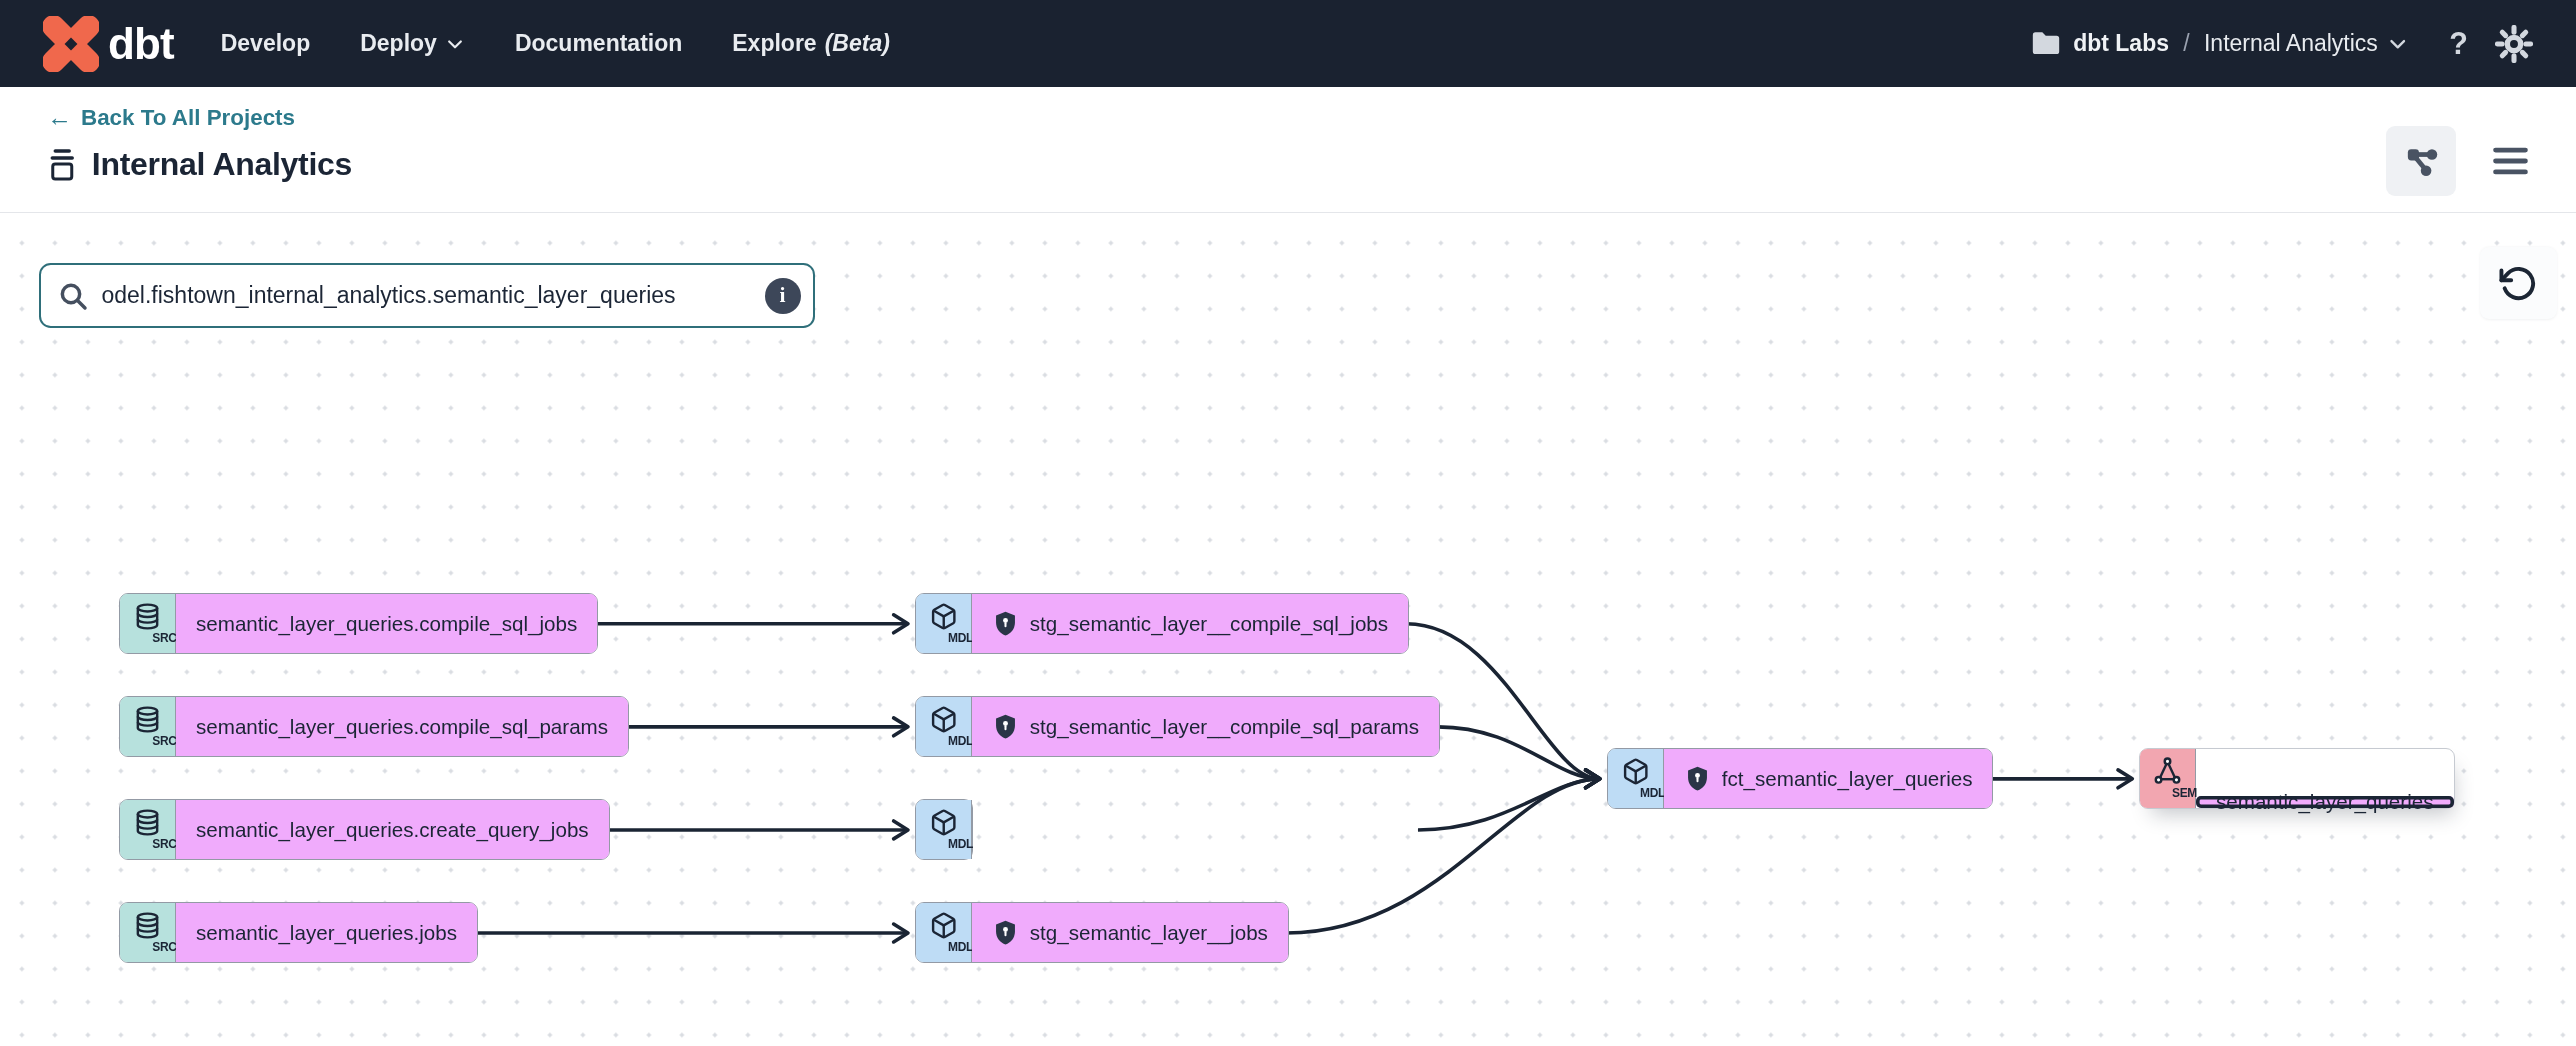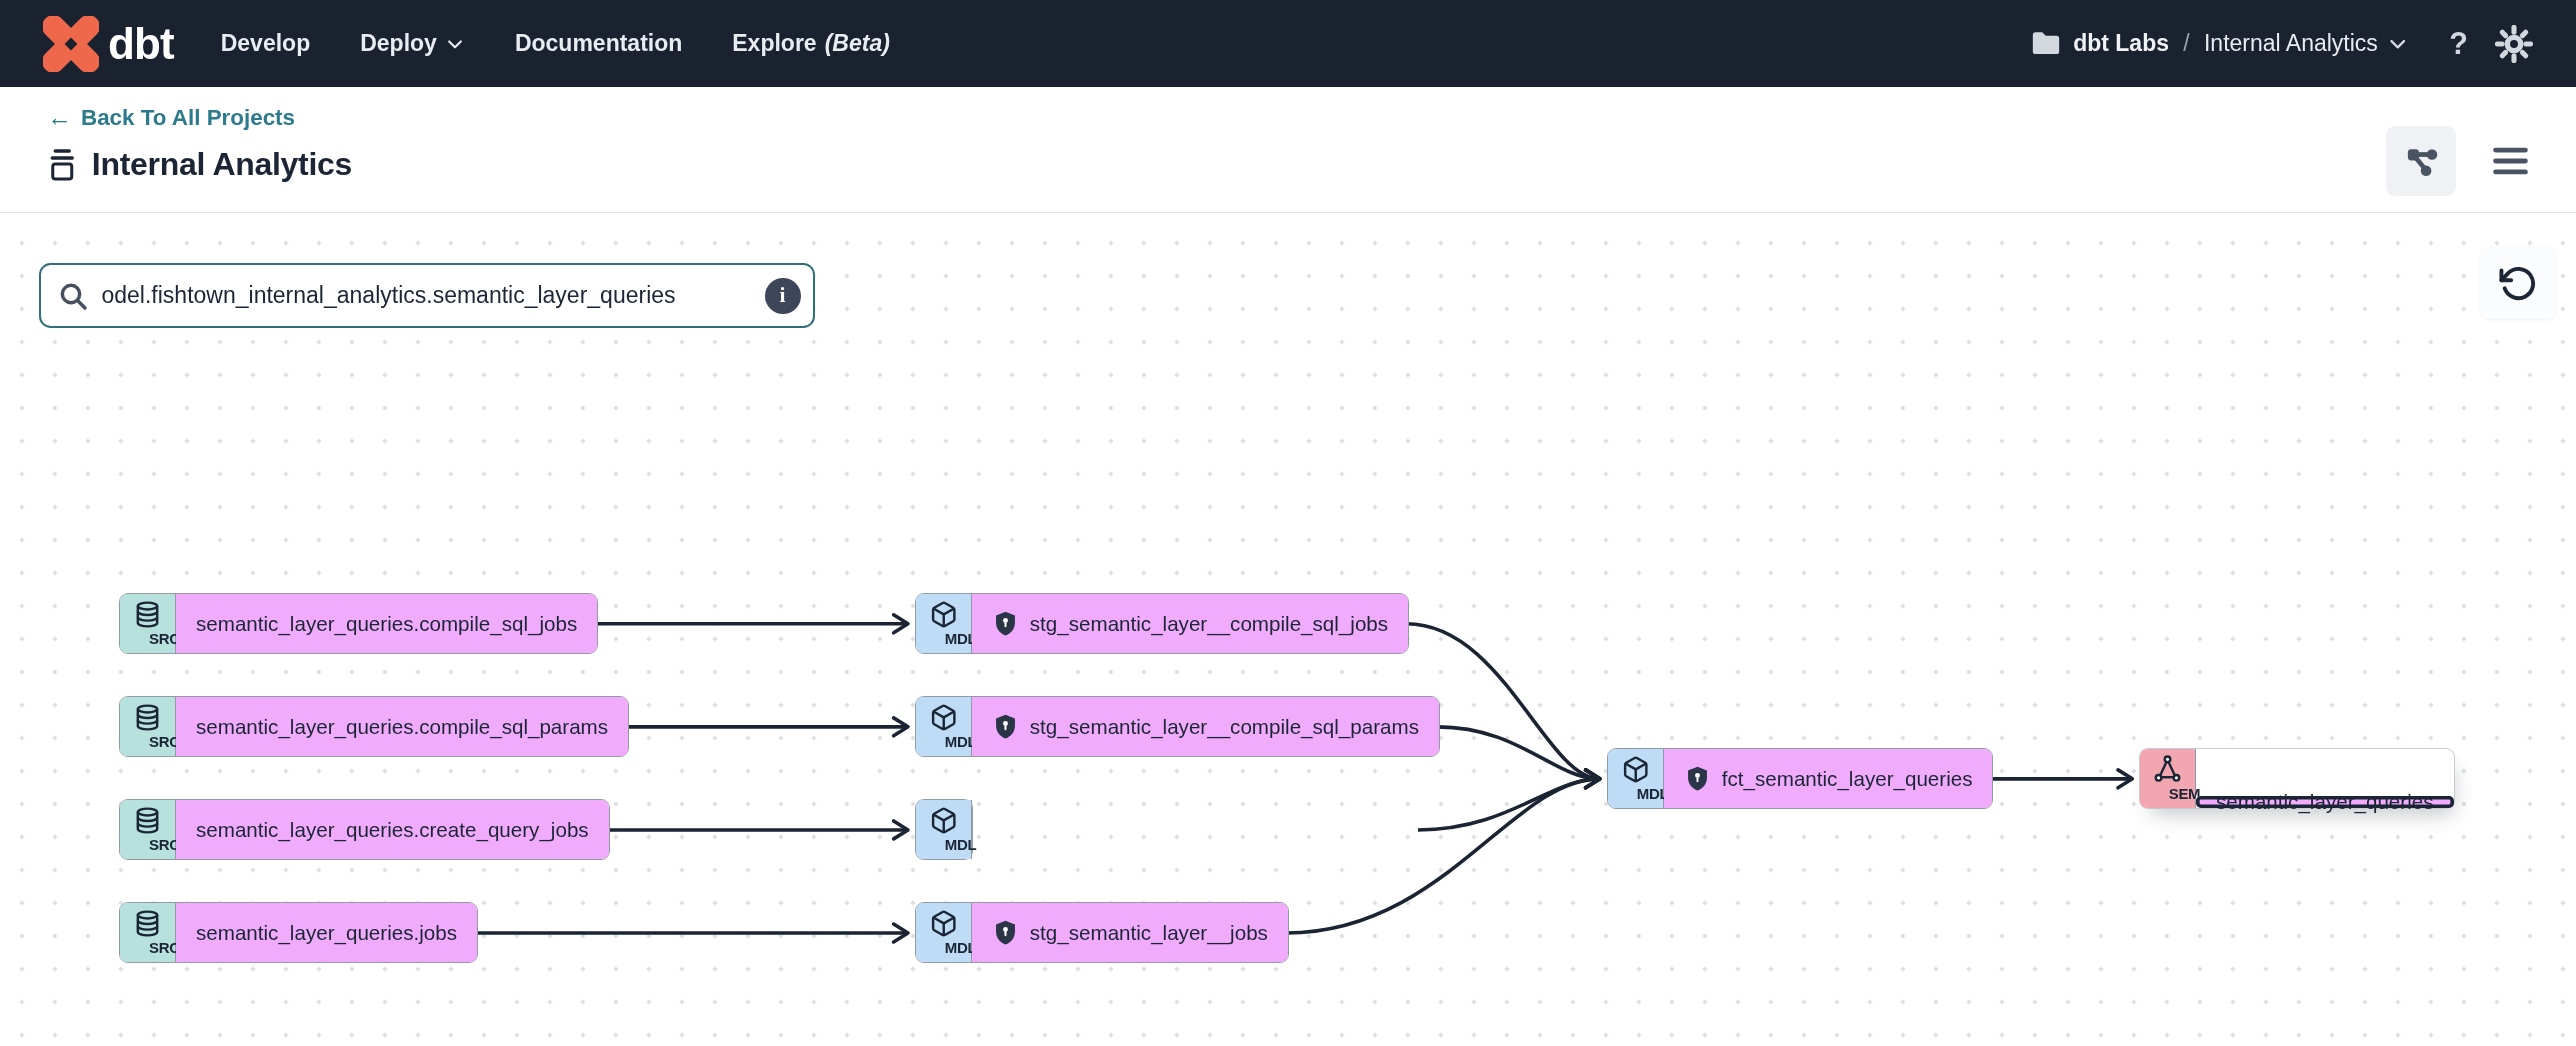--- a/index.html
+++ b/index.html
@@ -61,21 +61,21 @@
     border-radius:9px; background:#fbfcfd; box-shadow:0 0.9px 2.7px rgba(20,30,50,.06);
     display:flex; align-items:center; justify-content:center; cursor:pointer; }
 
   
   .node { position:absolute; height:61px; display:flex; align-items:stretch;
     border:1.8px solid var(--node-border,#939aa5); border-radius:9px; background:#fff;
     cursor:pointer; }
   .badge { width:56px; flex:0 0 56px; border-right:1.8px solid var(--node-border,#939aa5);
     border-radius:7.2px 0 0 7.2px; display:flex; flex-direction:column; align-items:center;
     justify-content:center; gap:0.9px; }
-  .badge-label { font-size:15px; font-weight:600; color:#1b2535; letter-spacing:-0.3px;margin-left:34px; }
+  .badge-label { font-size:12px; font-weight:600; color:#1b2535; letter-spacing:-0.3px;margin-left:34px; }
   .body { display:flex; align-items:center; padding:0 20px; background:#f0abfc;
     border-radius:0 7.2px 7.2px 0; }
   .shield { margin-right:10.8px; flex:0 0 auto; }
   .node-label { font-size:20.6px; color:#1b2535; white-space:nowrap; }
   .node.selected { border-color:#c6cad1; box-shadow:5.4px 12.5px 20px -7.2px rgba(26,36,51,.25); }
   .node.selected .body { box-shadow:inset 0 0 0 3.6px var(--text-dark,#1b2535); border-radius:5px;margin-top:47px; }
 </style>
 </head>
 <body>
 

